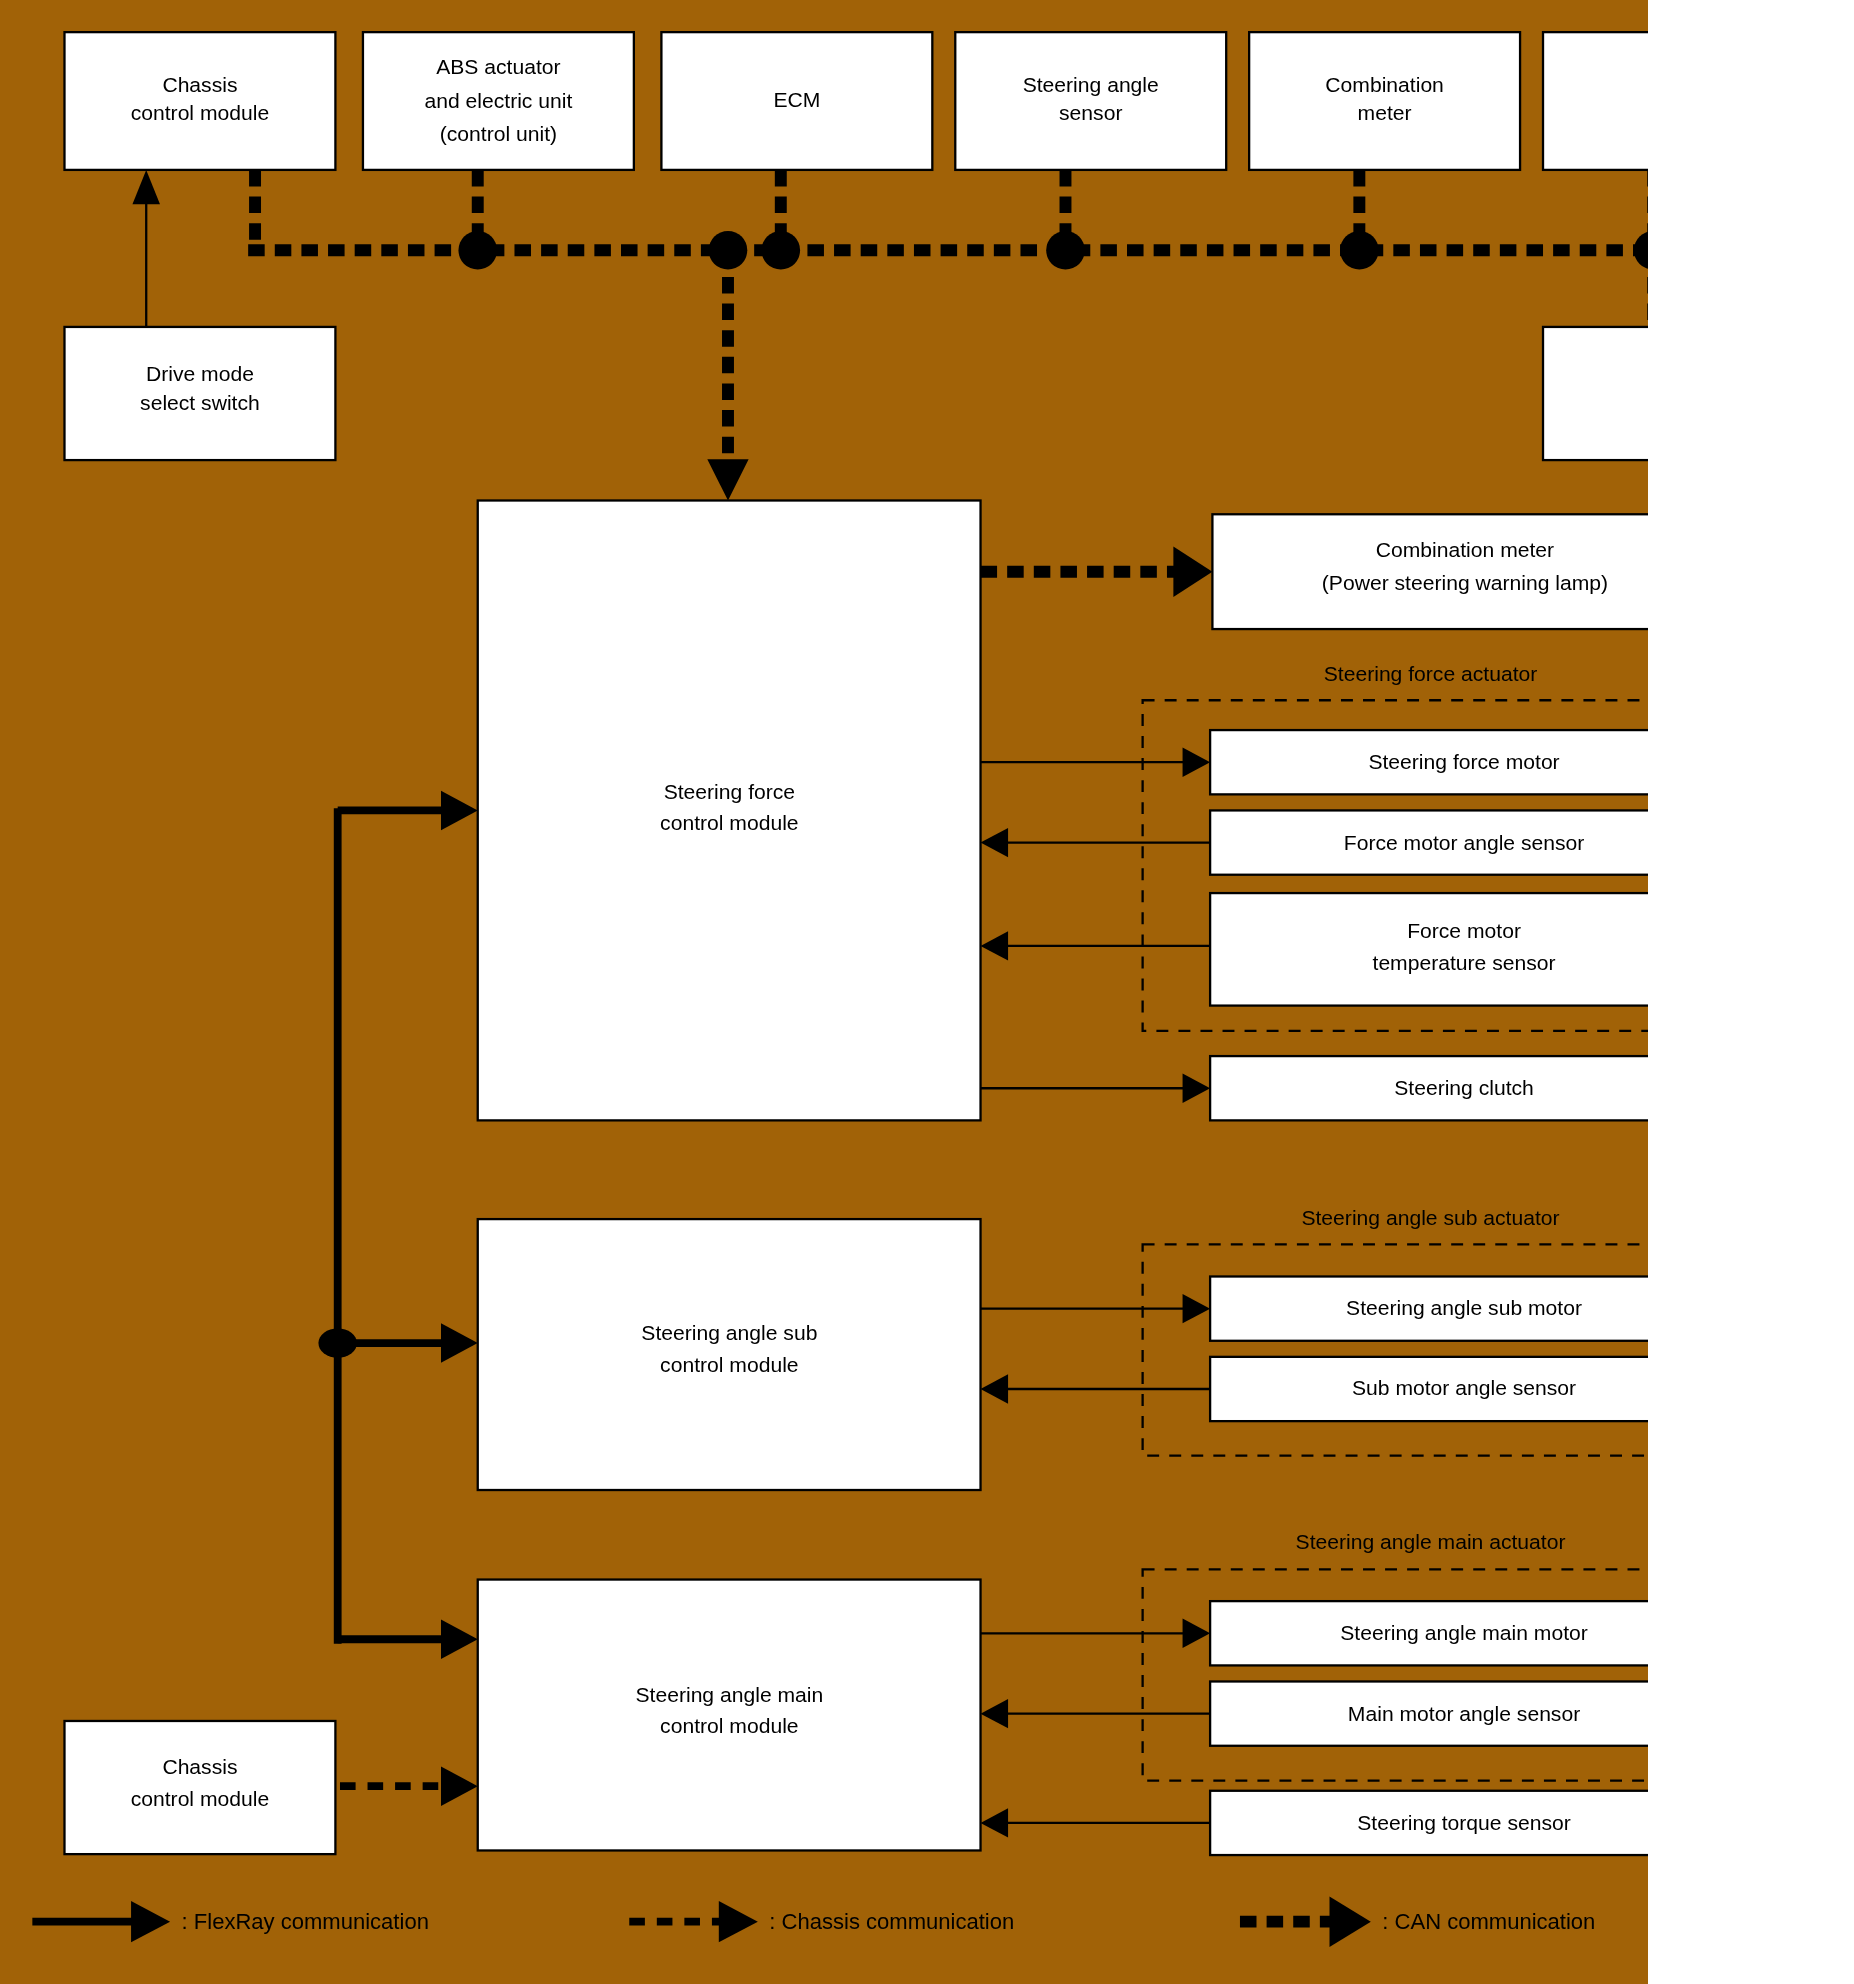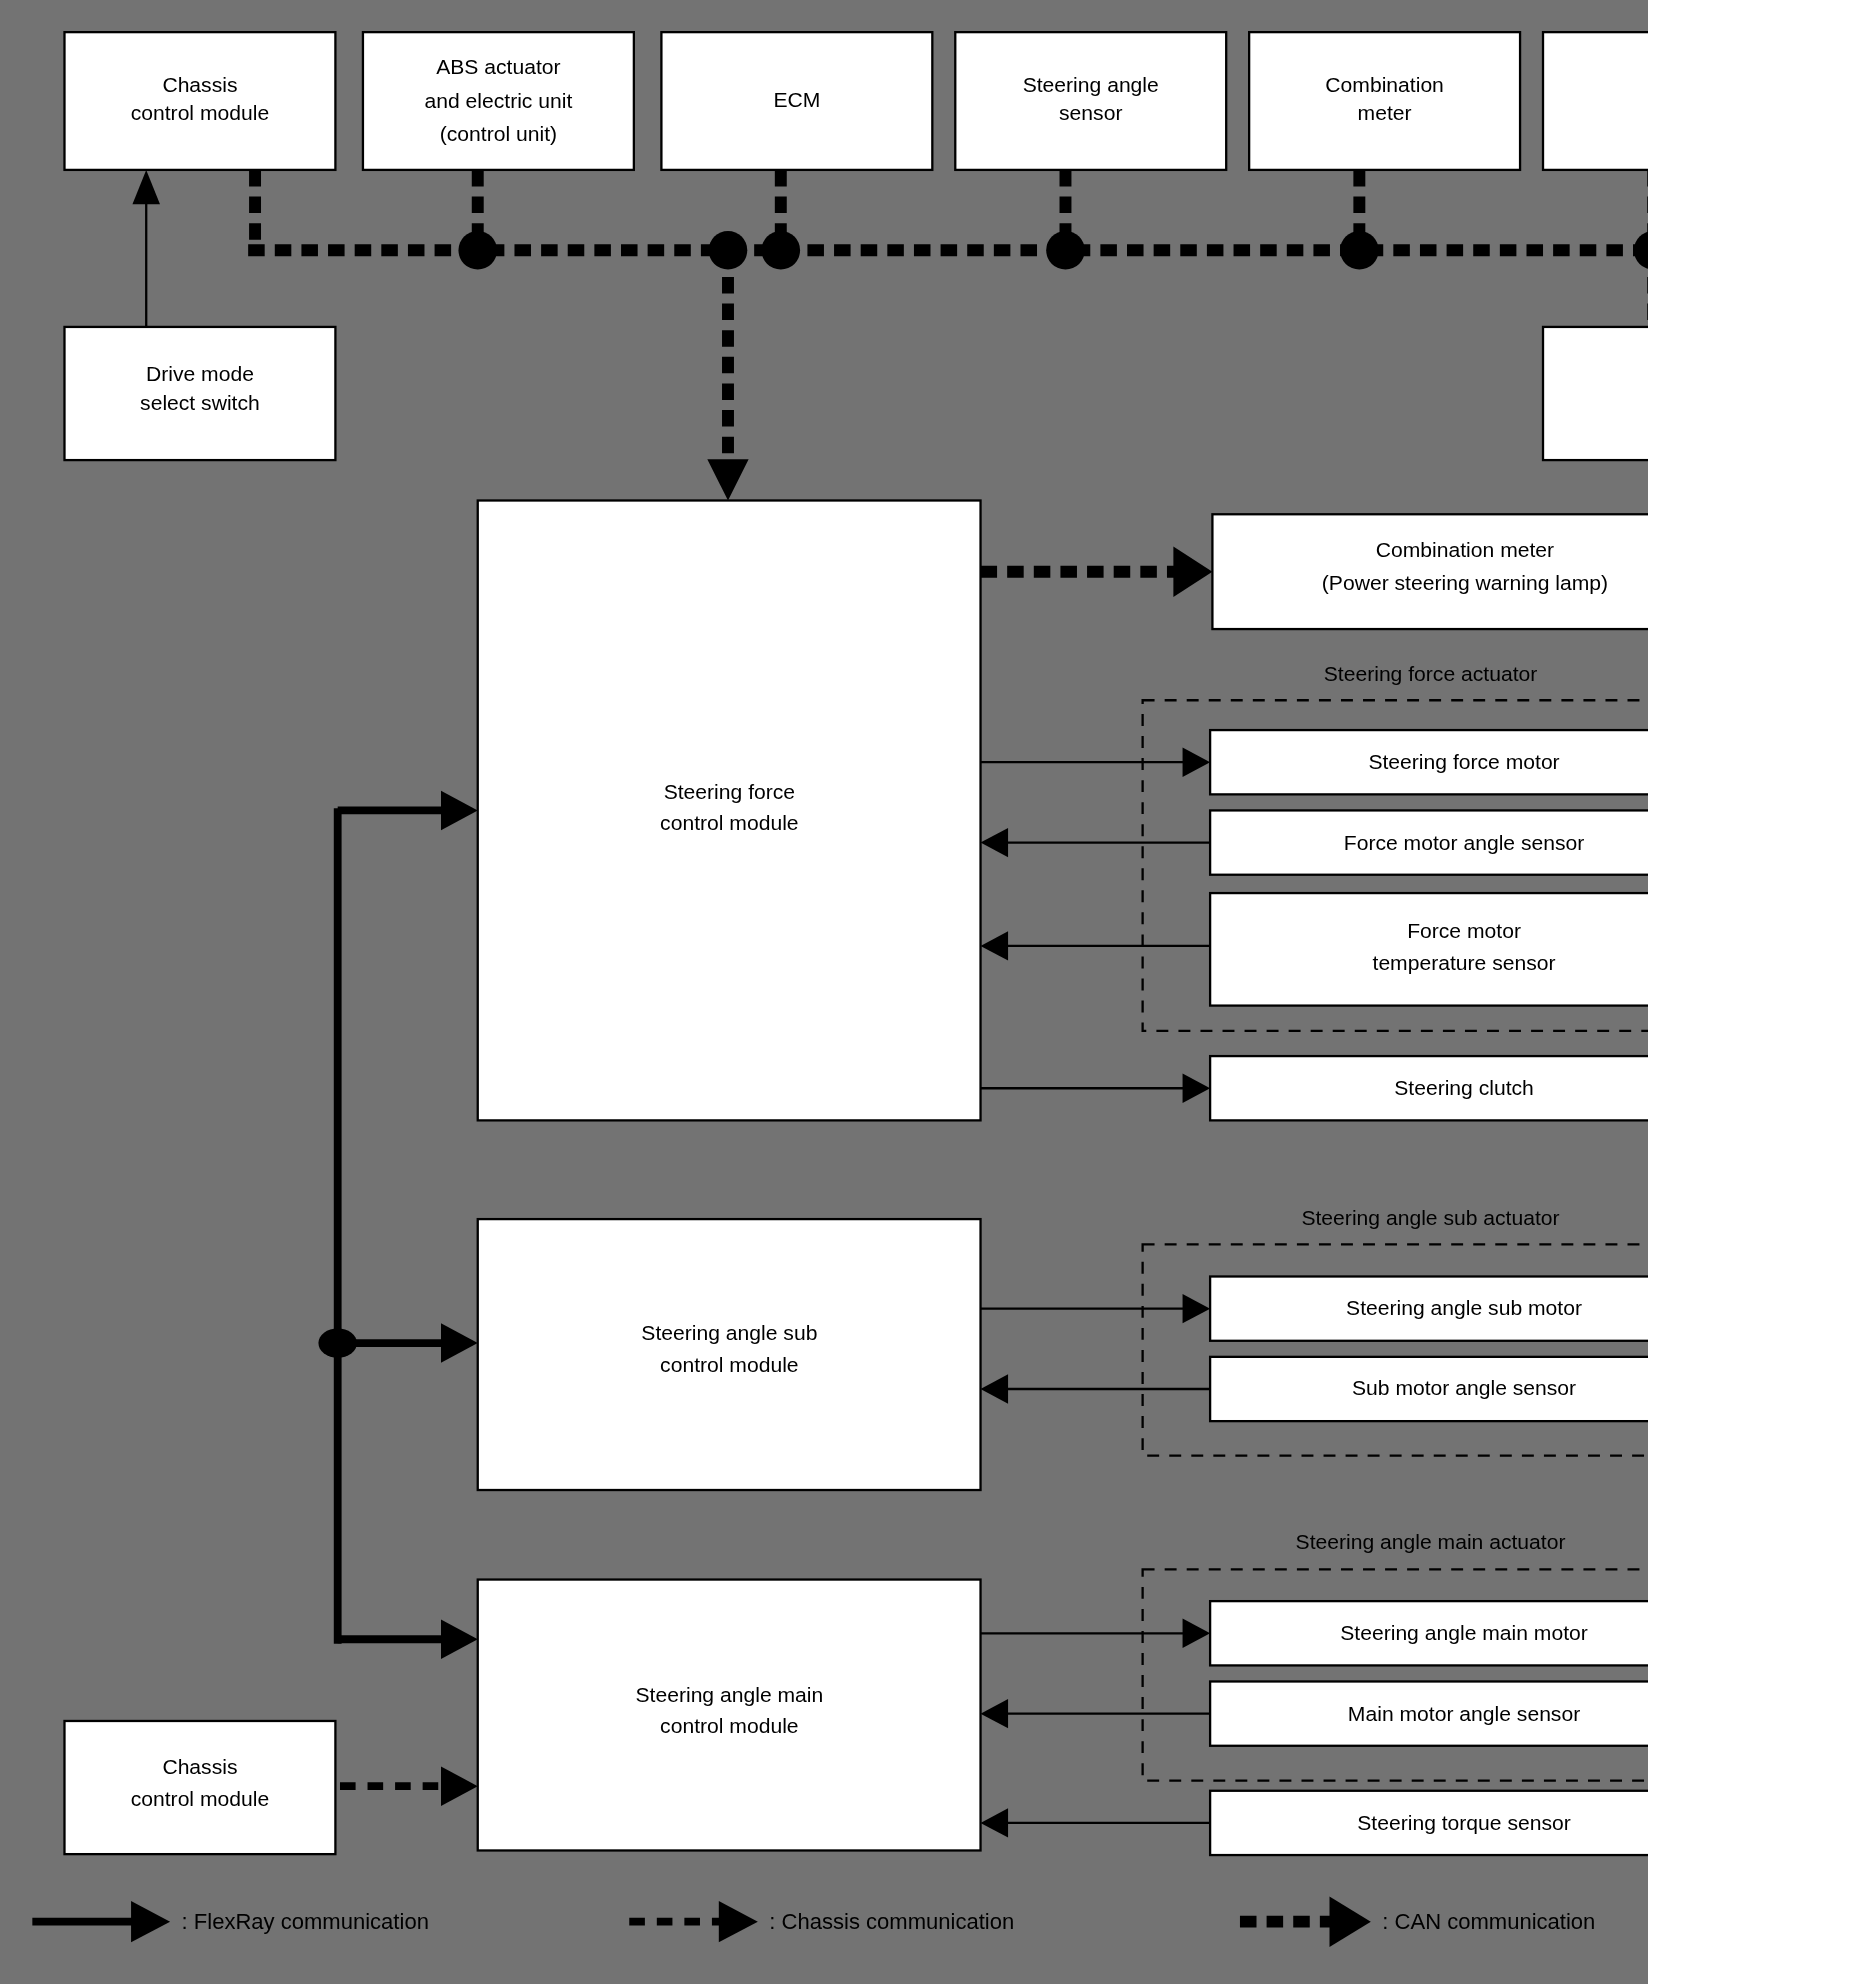--- a/index.html
+++ b/index.html
@@ -1,17 +1,17 @@
 <!DOCTYPE html>
 <html style="font-size:7.3px"><head>
 <meta charset="utf-8">
 <style>
   html,body{margin:0;padding:0;background:#ffffff;}
   body{font-family:"Liberation Sans",sans-serif;}
-  #root{position:relative;width:1648px;height:1985px;background:#737373;overflow:hidden;}
+  #root{position:relative;width:1648px;height:1985px;background:#a16207;overflow:hidden;}
   svg{position:absolute;top:0;left:0;width:1855px;height:1985px;}
   .box-text{font-family:"Liberation Sans",sans-serif;font-size:46px;fill:#000;text-anchor:middle;dominant-baseline:middle;}
   .grp-text{font-family:"Liberation Sans",sans-serif;font-size:46px;fill:#000;text-anchor:middle;dominant-baseline:middle;}
   .legend-text{font-family:"Liberation Sans",sans-serif;font-size:48px;fill:#000;text-anchor:start;dominant-baseline:middle;}
   .bx{fill:#ffffff;stroke:#000000;stroke-width:5;}
   .dash{fill:none;stroke:#000000;stroke-width:5;stroke-dasharray:26 22;}
   .thin{stroke:#000000;stroke-width:5;fill:none;}
   .flex{stroke:#000000;stroke-width:17;fill:none;}
   .chas{stroke:#000000;stroke-width:17;fill:none;stroke-dasharray:34 26;}
   .canline{stroke:#000000;stroke-width:26;fill:none;stroke-dasharray:36 22;}

